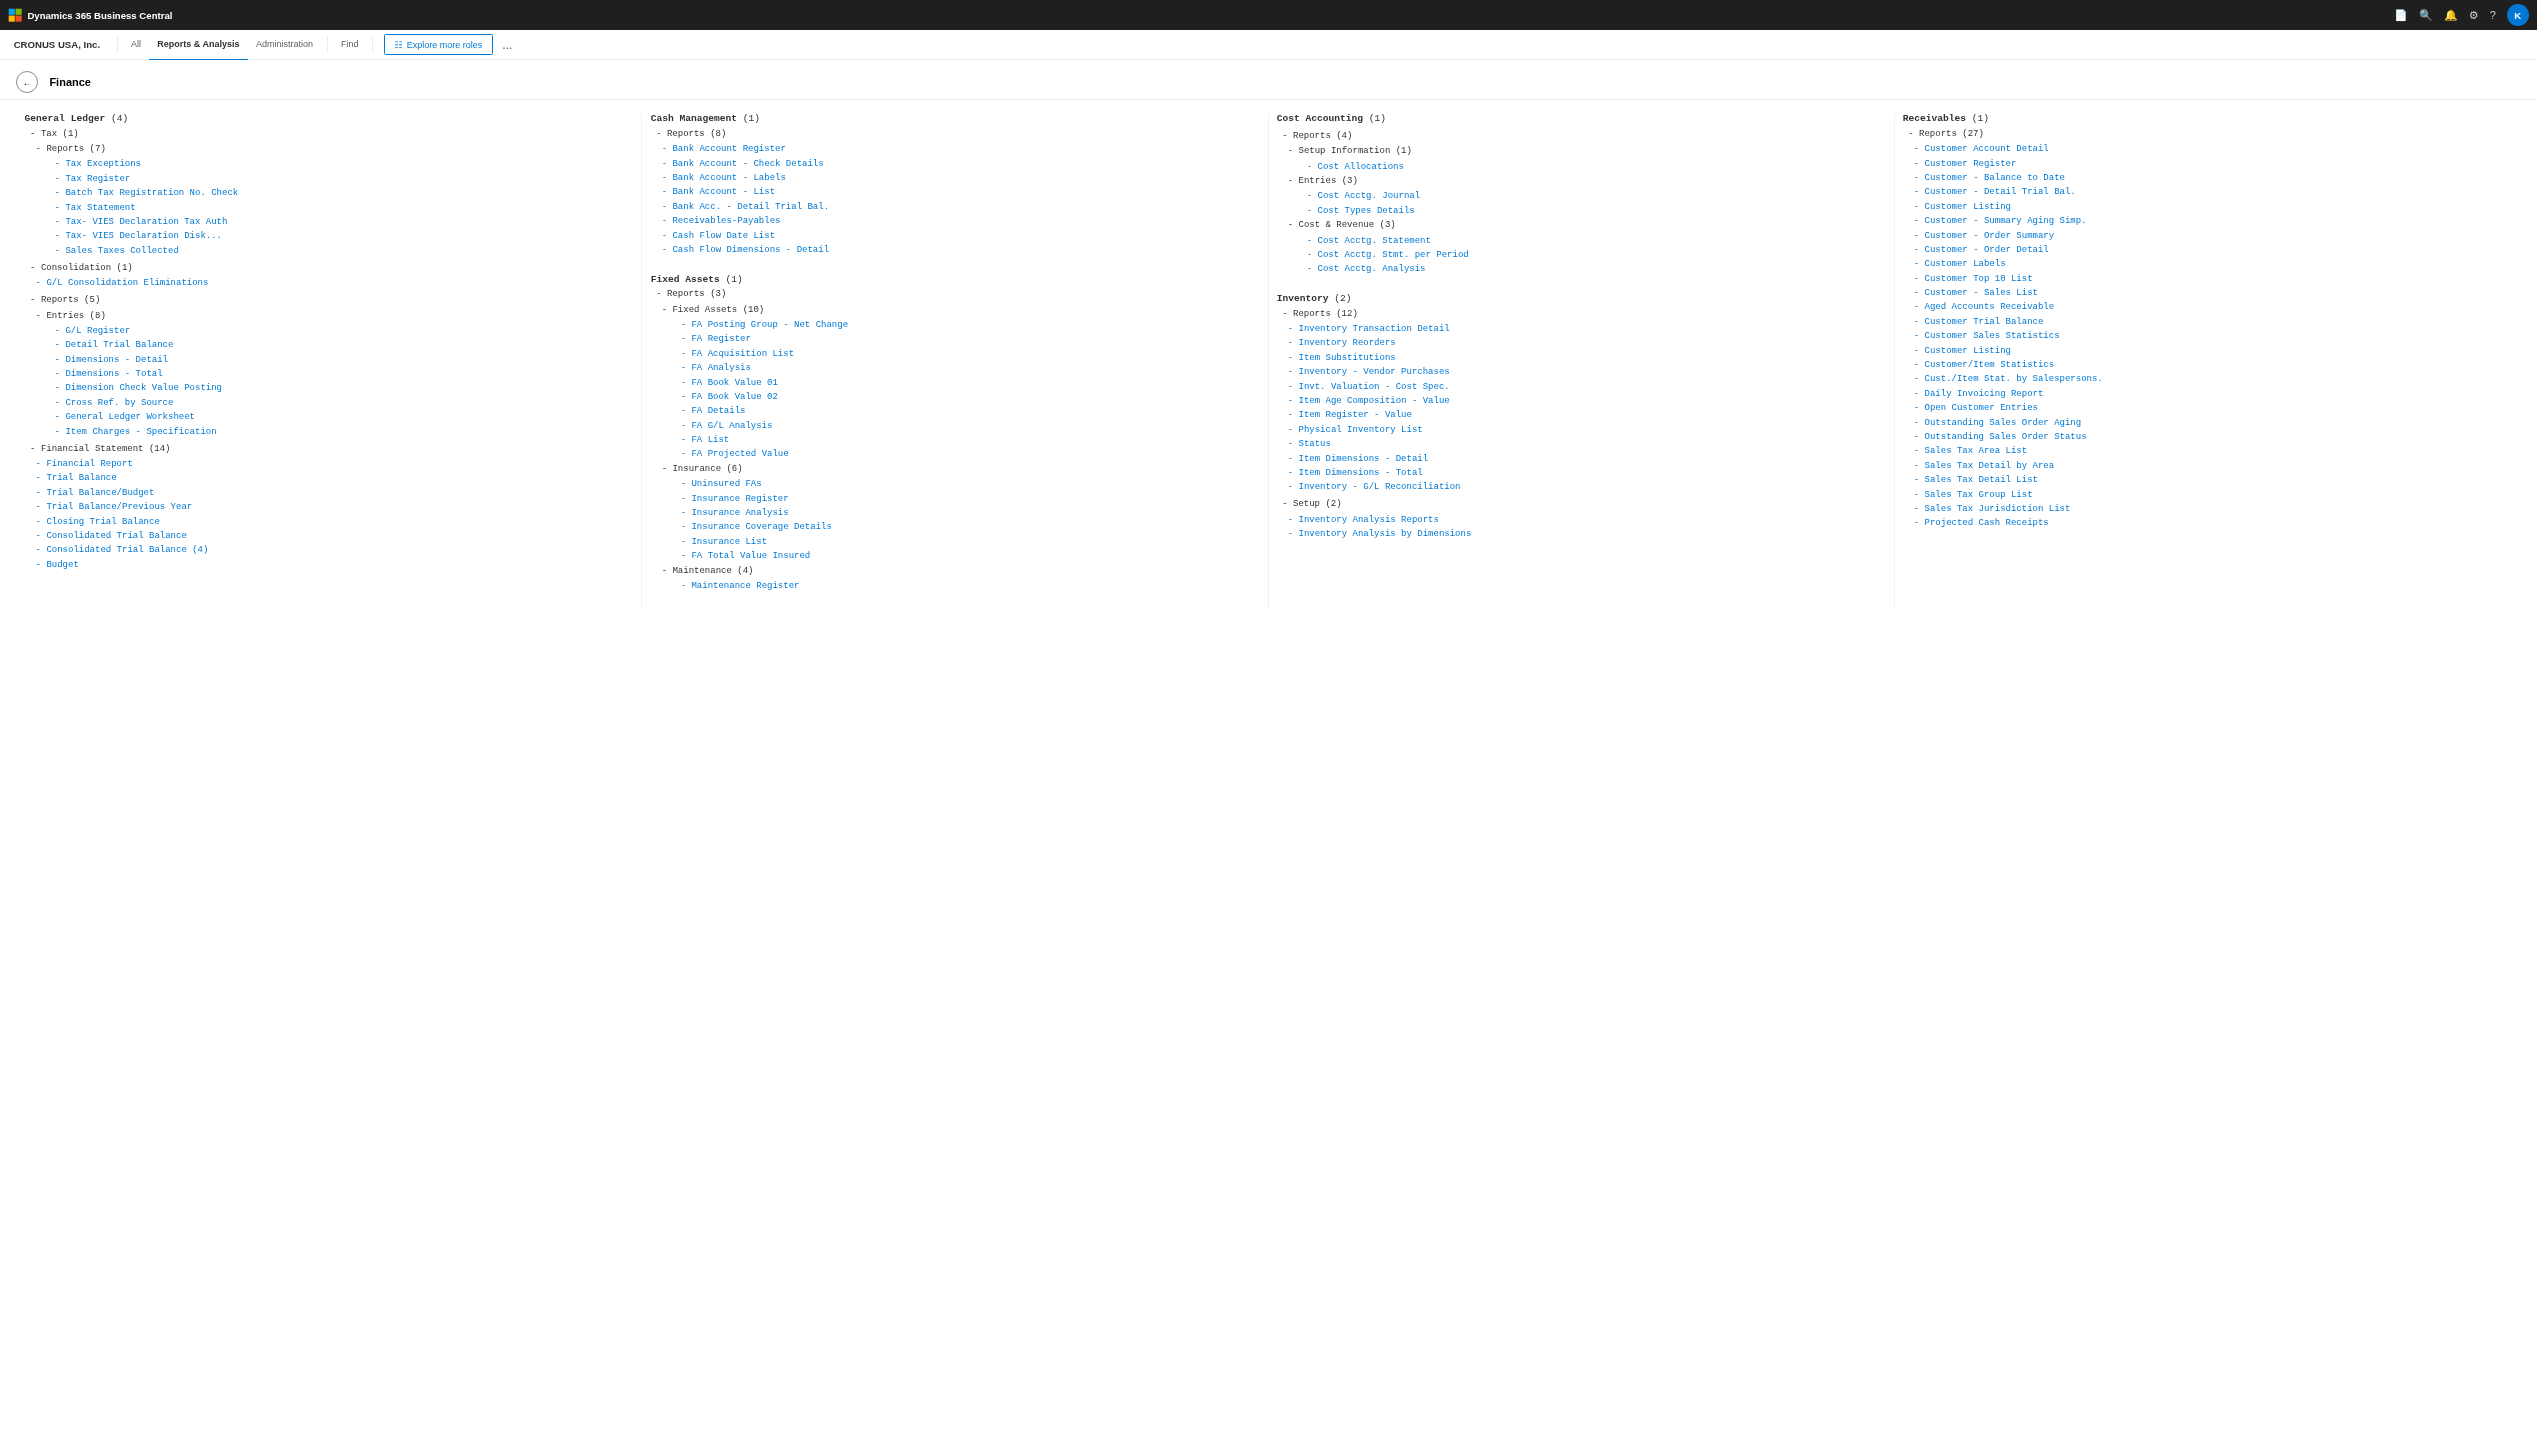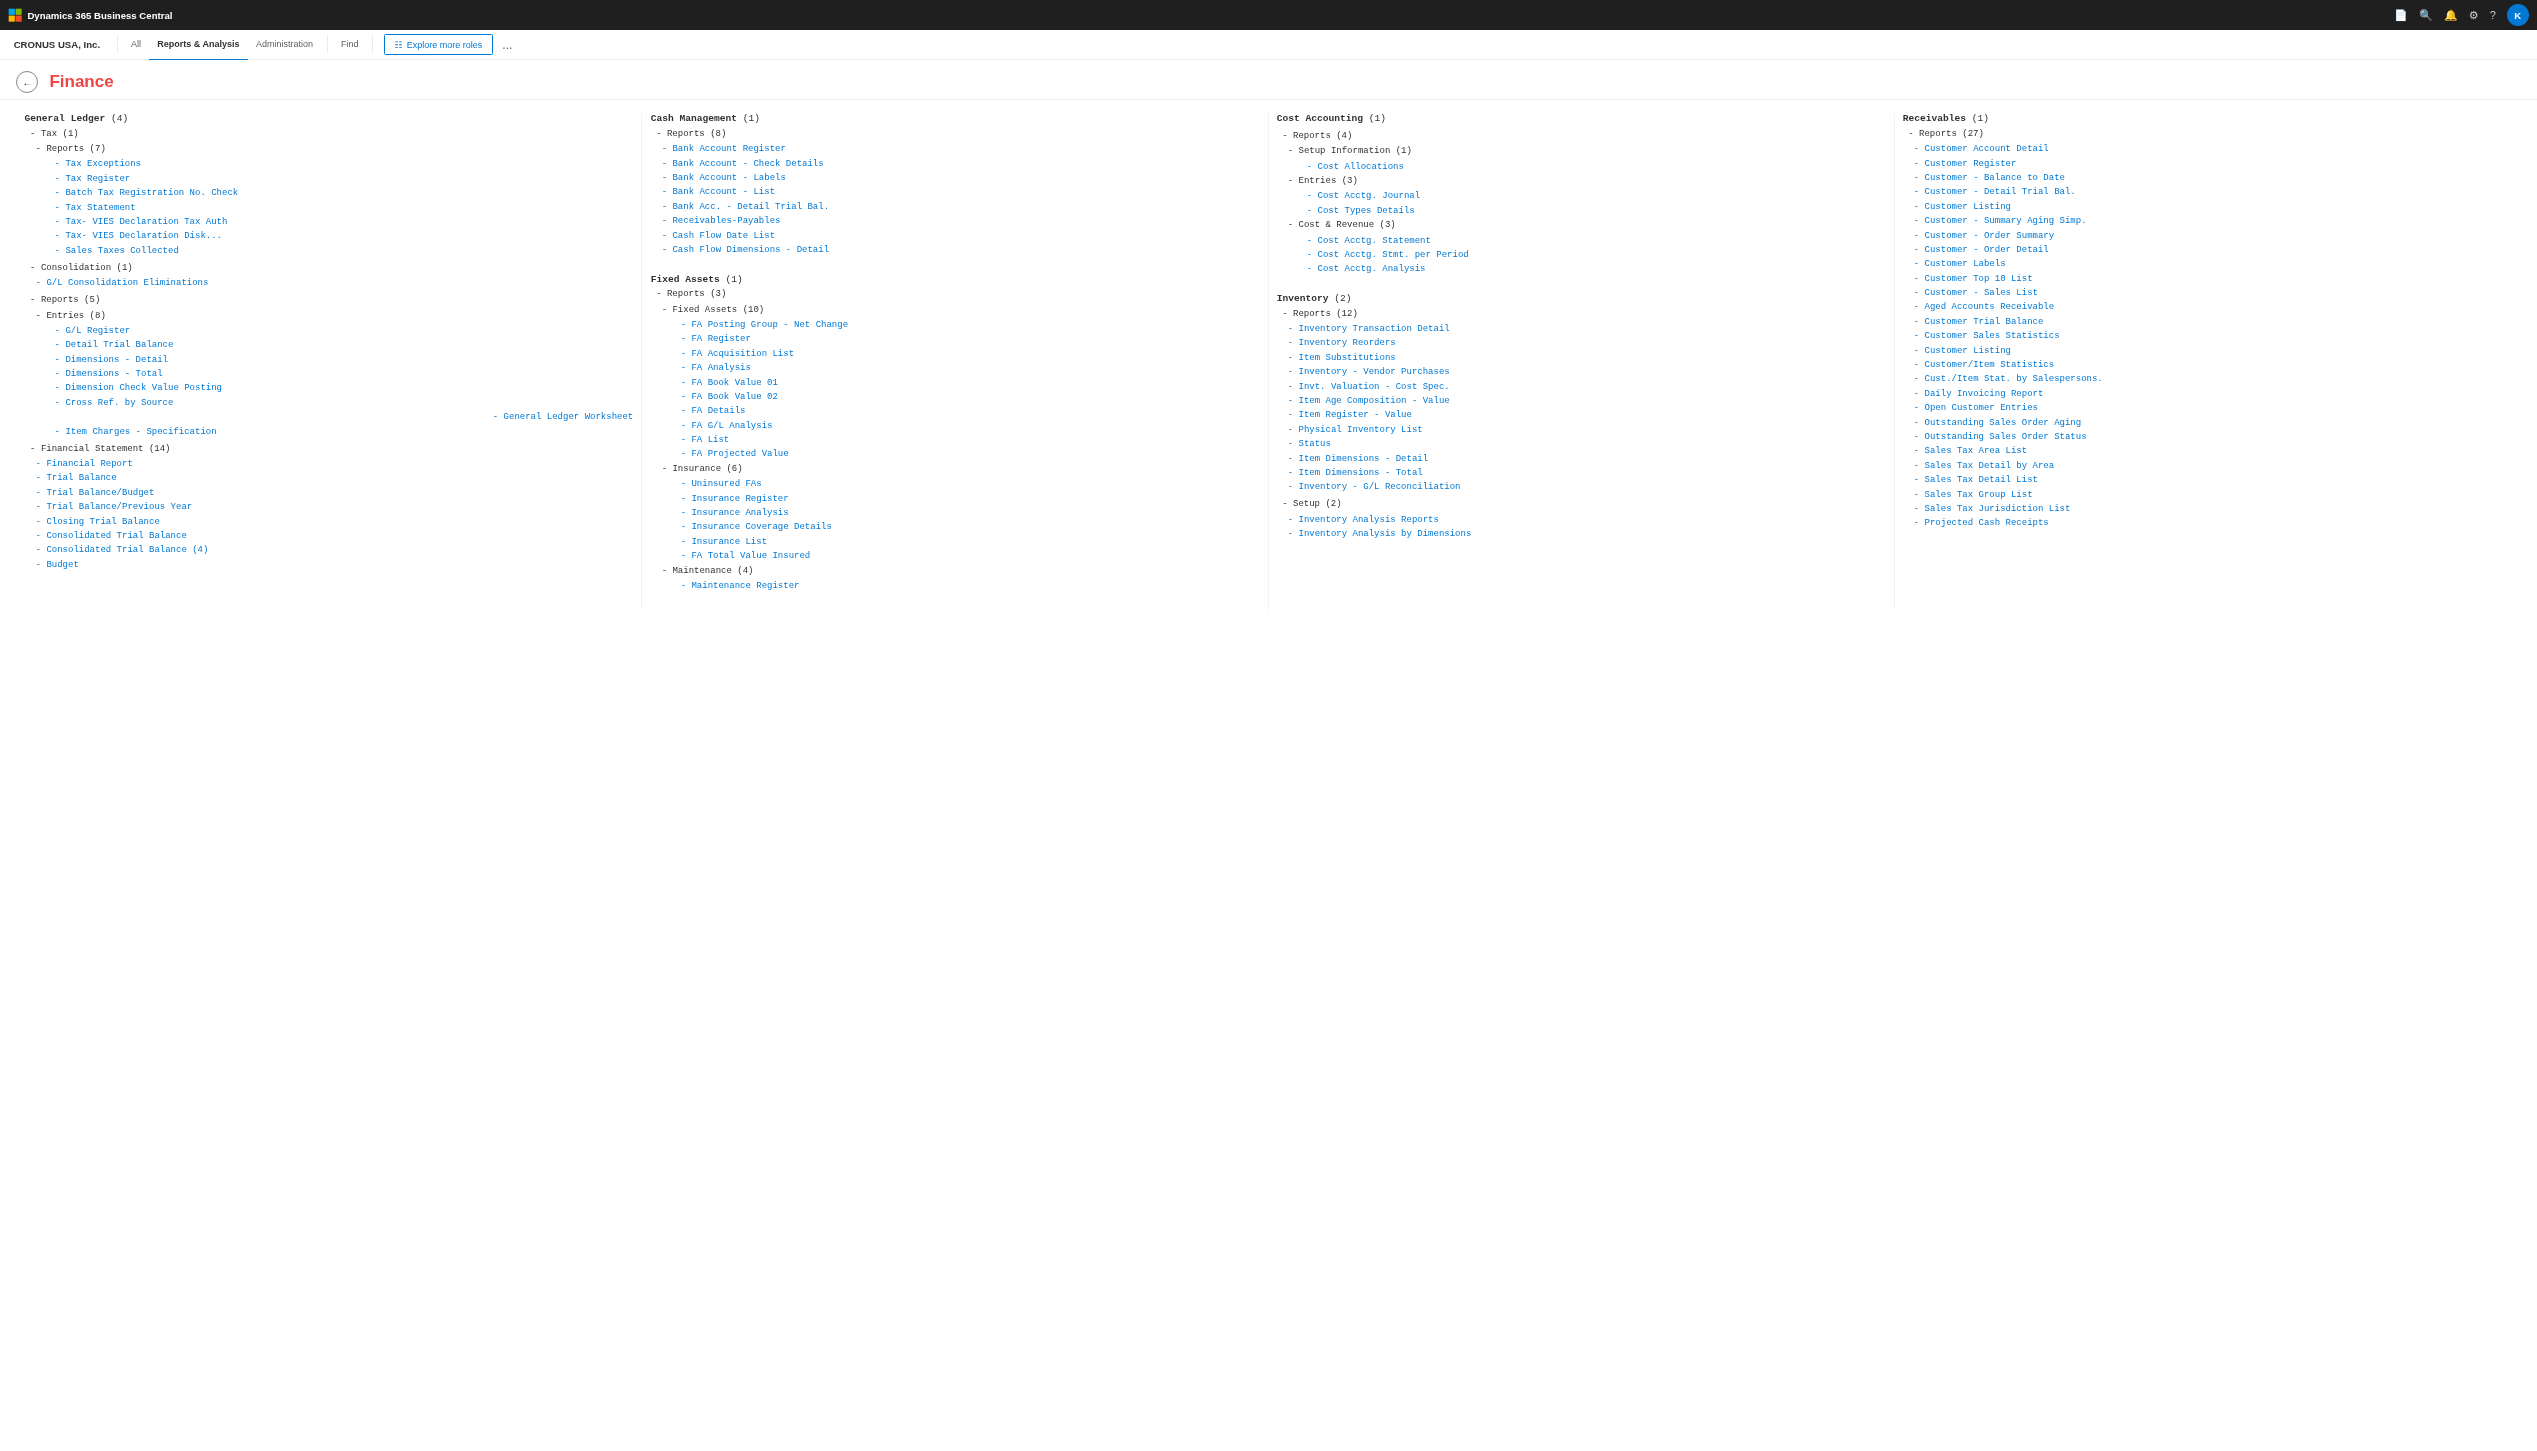--- a/index.html
+++ b/index.html
@@ -134,23 +134,23 @@
       width: 22px; height: 22px;
       border-radius: 50%;
       border: 0.7px solid #8a8886;
       display: flex; align-items: center; justify-content: center;
       cursor: pointer;
       margin-right: 11px;
       color: #323130;
       font-size: 9.6px;
     }
     .page-title {
-      font-size: 17px;
+      font-size: 11px;
       font-weight: 600;
-      color: #ef4444;
+      color: #000000;
     }
 
     
     .columns-container {
       display: grid;
       grid-template-columns: 1fr 1fr 1fr 1fr;
       gap: 0;
       padding: 13.7px 16.4px;
       overflow-y: auto;
       max-height: calc(100vh - 96px);
@@ -281,21 +281,21 @@
               </div><div class="tree-item" style="padding-left: 19px;">
                 <a class="link-item" href="#">- Detail Trial Balance</a>
               </div><div class="tree-item" style="padding-left: 19px;">
                 <a class="link-item" href="#">- Dimensions - Detail</a>
               </div><div class="tree-item" style="padding-left: 19px;">
                 <a class="link-item" href="#">- Dimensions - Total</a>
               </div><div class="tree-item" style="padding-left: 19px;">
                 <a class="link-item" href="#">- Dimension Check Value Posting</a>
               </div><div class="tree-item" style="padding-left: 19px;">
                 <a class="link-item" href="#">- Cross Ref. by Source</a>
-              </div><div class="tree-item" style="padding-left: 19px; text-align: right;">
+              </div><div class="tree-item" style="padding-left: 19px;">
                 <a class="link-item" href="#">- General Ledger Worksheet</a>
               </div><div class="tree-item" style="padding-left: 19px;">
                 <a class="link-item" href="#">- Item Charges - Specification</a>
               </div></div>
           </div>
           <div style="margin-top: 2.7px;">
             <div class="tree-item" style="padding-left: 5.5px;">- Financial Statement (14)</div>
             <div class="tree-item" style="padding-left: 11px;">
               <a class="link-item" href="#">- Financial Report</a>
             </div>

